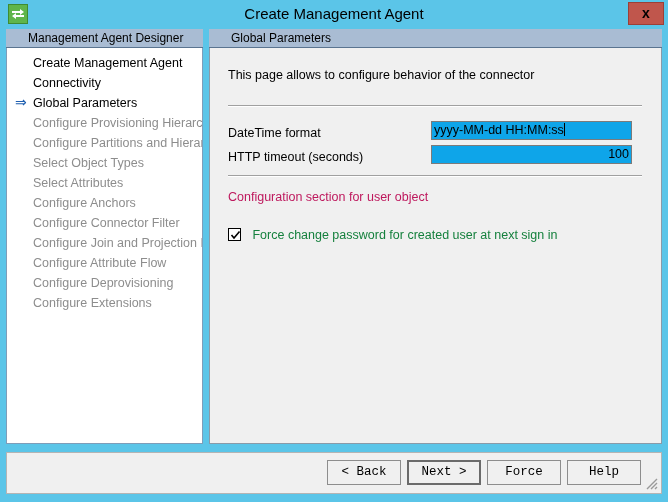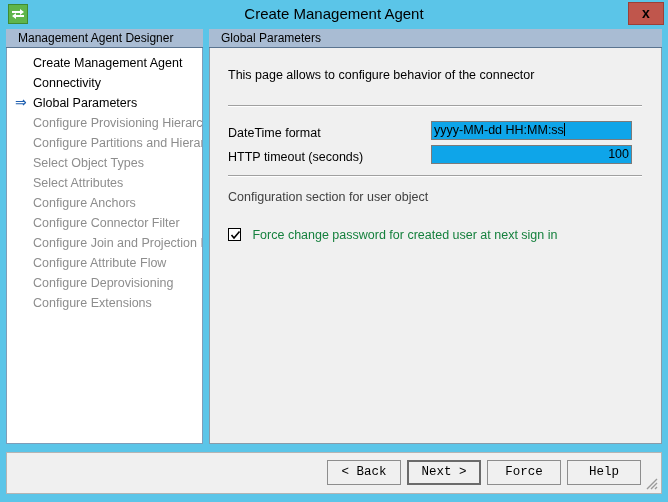--- a/index.html
+++ b/index.html
@@ -67,21 +67,21 @@
   
   .header-strip {
     position: absolute;
     height: 19px;
     background: #a9bcd3;
     box-sizing: border-box;
     border-bottom: 1px solid #5a7490;
     font-size: 12px;
     color: #000000;
     line-height: 18px;
-    padding-left: 12px;
+    padding-left: 22px;
     overflow: hidden;
     white-space: nowrap;
   }
   #sidebar-header {
     left: 6px; top: 29px; width: 197px;
   }
   #content-header {
     left: 209px; top: 29px; width: 453px;
   }
 
@@ -180,21 +180,21 @@
     height: 13px;
     background: #000000;
     vertical-align: -2px;
     margin-left: 0px;
   }
 
   #section-text {
     position: absolute;
     left: 18px; top: 142px;
     font-size: 12.5px;
-    color: #404040;
+    color: #be185d;
     white-space: nowrap;
   }
 
   #checkbox-row {
     position: absolute;
     left: 18px; top: 177px;
     height: 16px;
     white-space: nowrap;
     cursor: default;
   }

